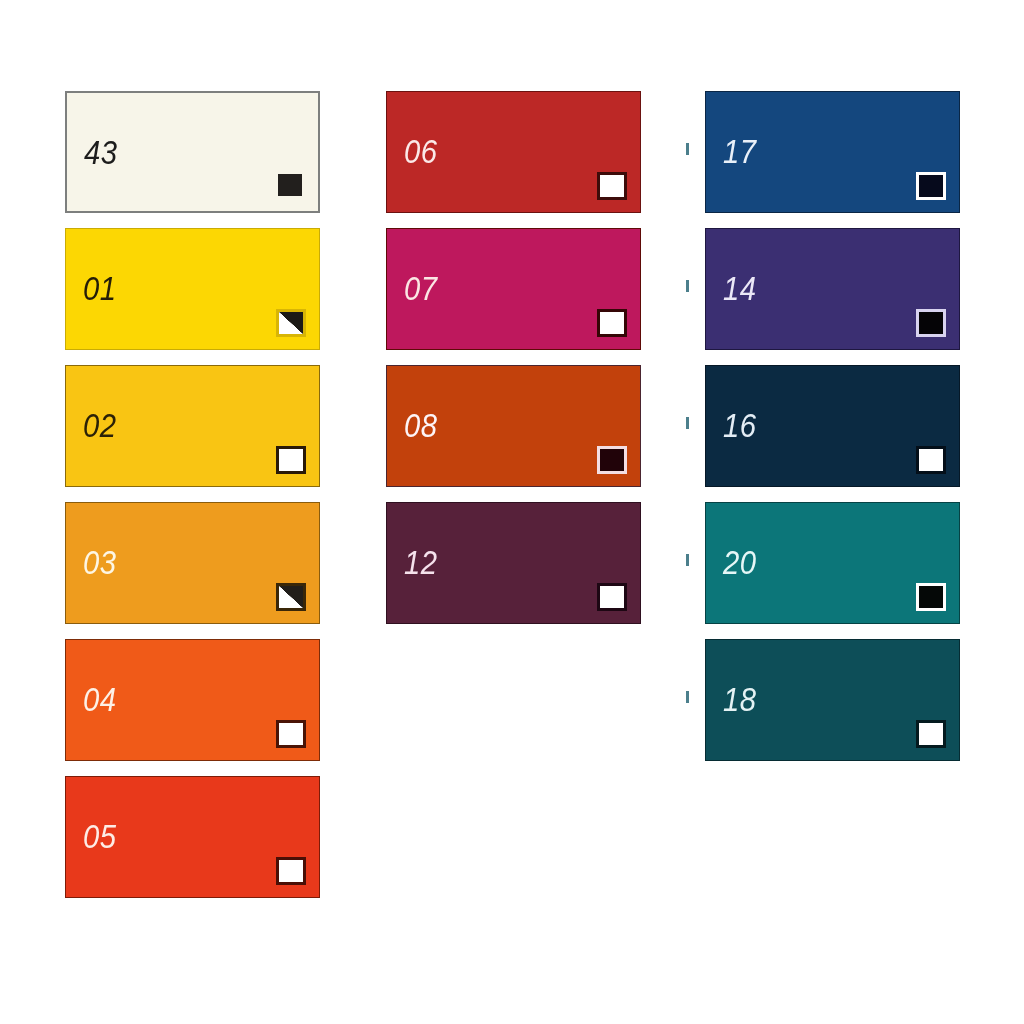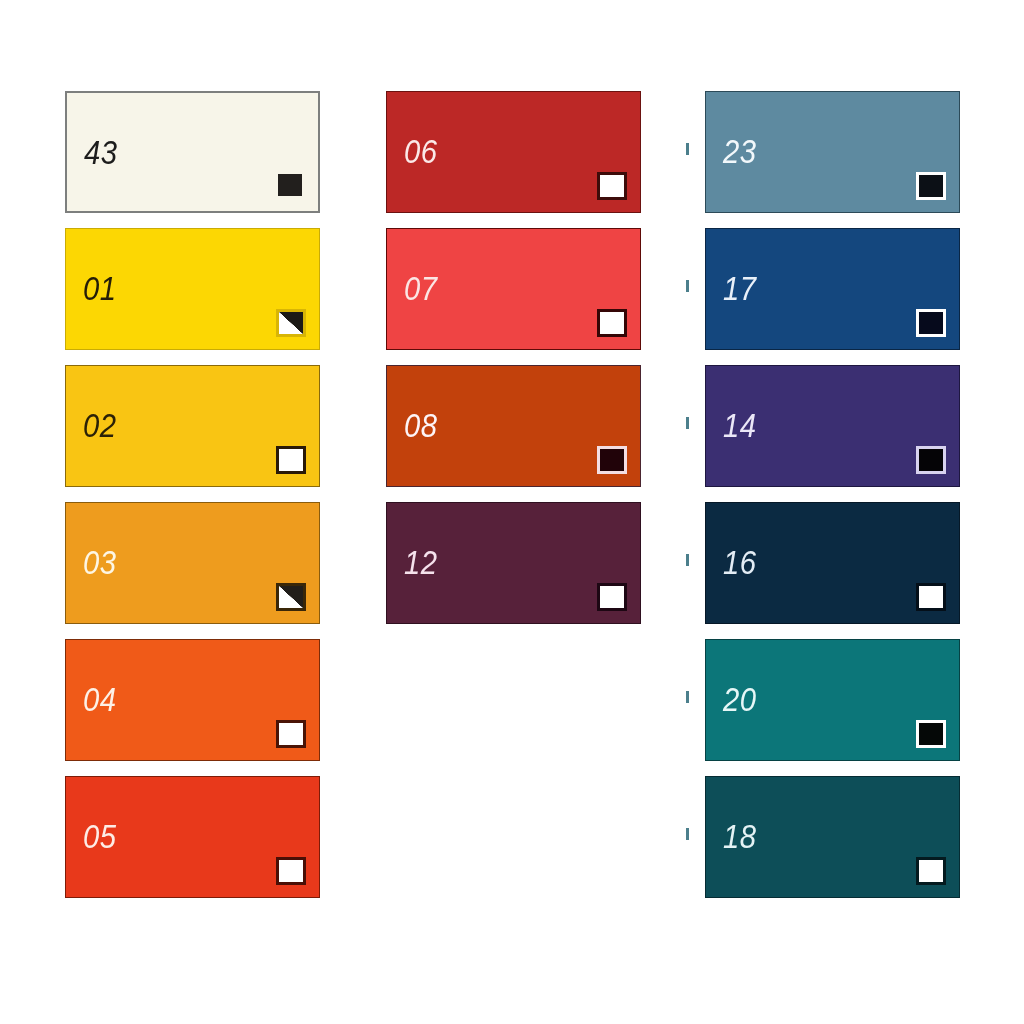--- a/index.html
+++ b/index.html
@@ -164,21 +164,21 @@
     <div class="swatch-column col-1">
       <div class="swatch-row">
         <div class="swatch" style="background: rgb(188, 40, 38); border: 1px solid rgb(107, 18, 16);">
           <span class="swatch-label" style="color: rgb(251, 233, 232);">06</span>
           <div class="marker" style="border-color: rgb(61, 12, 10);">
             <div class="marker-inner" style="background: rgb(255, 255, 255);"></div>
           </div>
         </div>
       </div>
       <div class="swatch-row">
-        <div class="swatch" style="background: #ef4444; border: 1px solid rgb(94, 10, 7); padding-left: 44px;">
+        <div class="swatch" style="background: #be185d; border: 1px solid rgb(94, 10, 7); padding-left: 44px;">
           <span class="swatch-label" style="color: rgb(251, 230, 228);">07</span>
           <div class="marker" style="border-color: rgb(53, 6, 6);">
             <div class="marker-inner" style="background: rgb(255, 255, 255);"></div>
           </div>
         </div>
       </div>
       <div class="swatch-row">
         <div class="swatch" style="background: #c2410c; border: 1px solid rgb(74, 37, 48);">
           <span class="swatch-label" style="color: rgb(253, 244, 247);">08</span>
           <div class="marker" style="border-color: rgb(243, 221, 228);">
@@ -191,29 +191,20 @@
           <span class="swatch-label" style="color: rgb(245, 226, 236);">12</span>
           <div class="marker" style="border-color: rgb(29, 7, 19);">
             <div class="marker-inner" style="background: rgb(255, 255, 255);"></div>
           </div>
         </div>
       </div>
     </div>
     <div class="swatch-column col-2">
       <div class="swatch-row">
         <span class="tick-mark"></span>
-        <div class="swatch" style="background: rgb(94, 138, 160); border: 1px solid rgb(44, 74, 88);">
-          <span class="swatch-label" style="color: rgb(242, 248, 251);">23</span>
-          <div class="marker" style="border-color: rgb(255, 255, 255);">
-            <div class="marker-inner" style="background: rgb(12, 16, 22);"></div>
-          </div>
-        </div>
-      </div>
-      <div class="swatch-row">
-        <span class="tick-mark"></span>
         <div class="swatch" style="background: rgb(20, 71, 126); border: 1px solid rgb(10, 38, 69);">
           <span class="swatch-label" style="color: rgb(233, 240, 249);">17</span>
           <div class="marker" style="border-color: rgb(255, 255, 255);">
             <div class="marker-inner" style="background: rgb(6, 10, 28);"></div>
           </div>
         </div>
       </div>
       <div class="swatch-row">
         <span class="tick-mark"></span>
         <div class="swatch" style="background: rgb(59, 47, 114); border: 1px solid rgb(30, 23, 64);">

